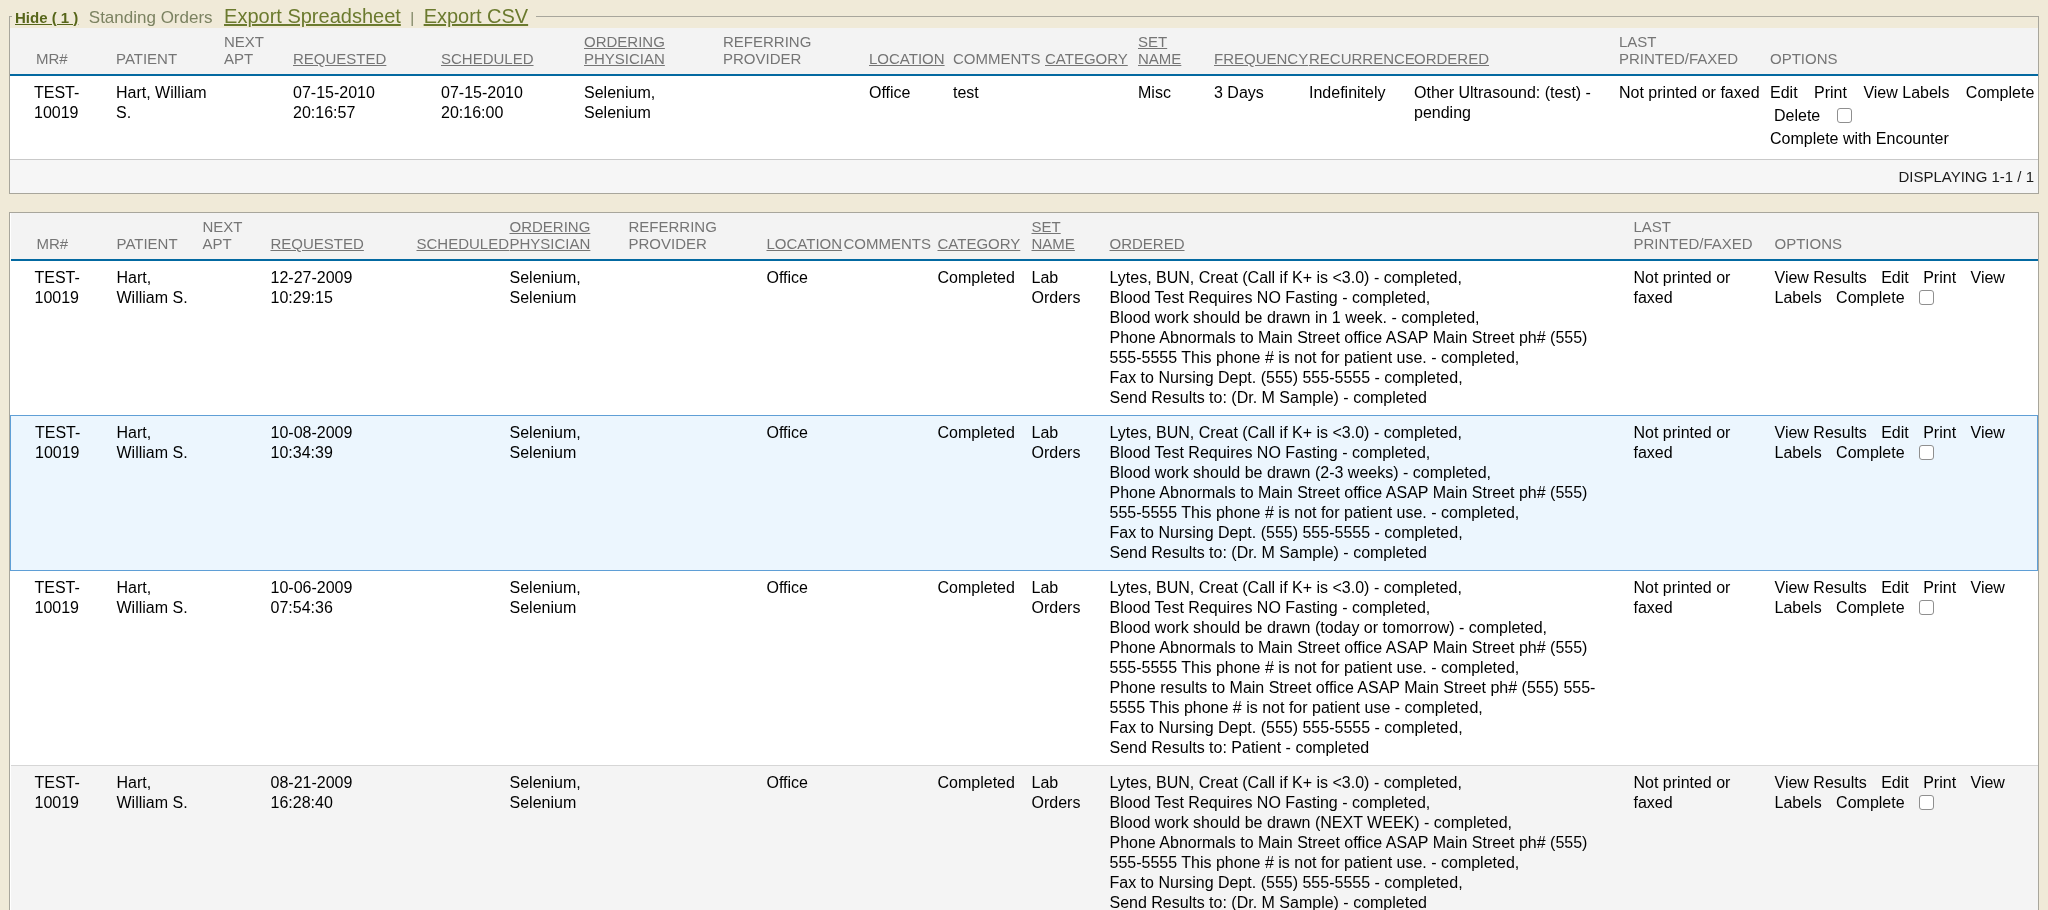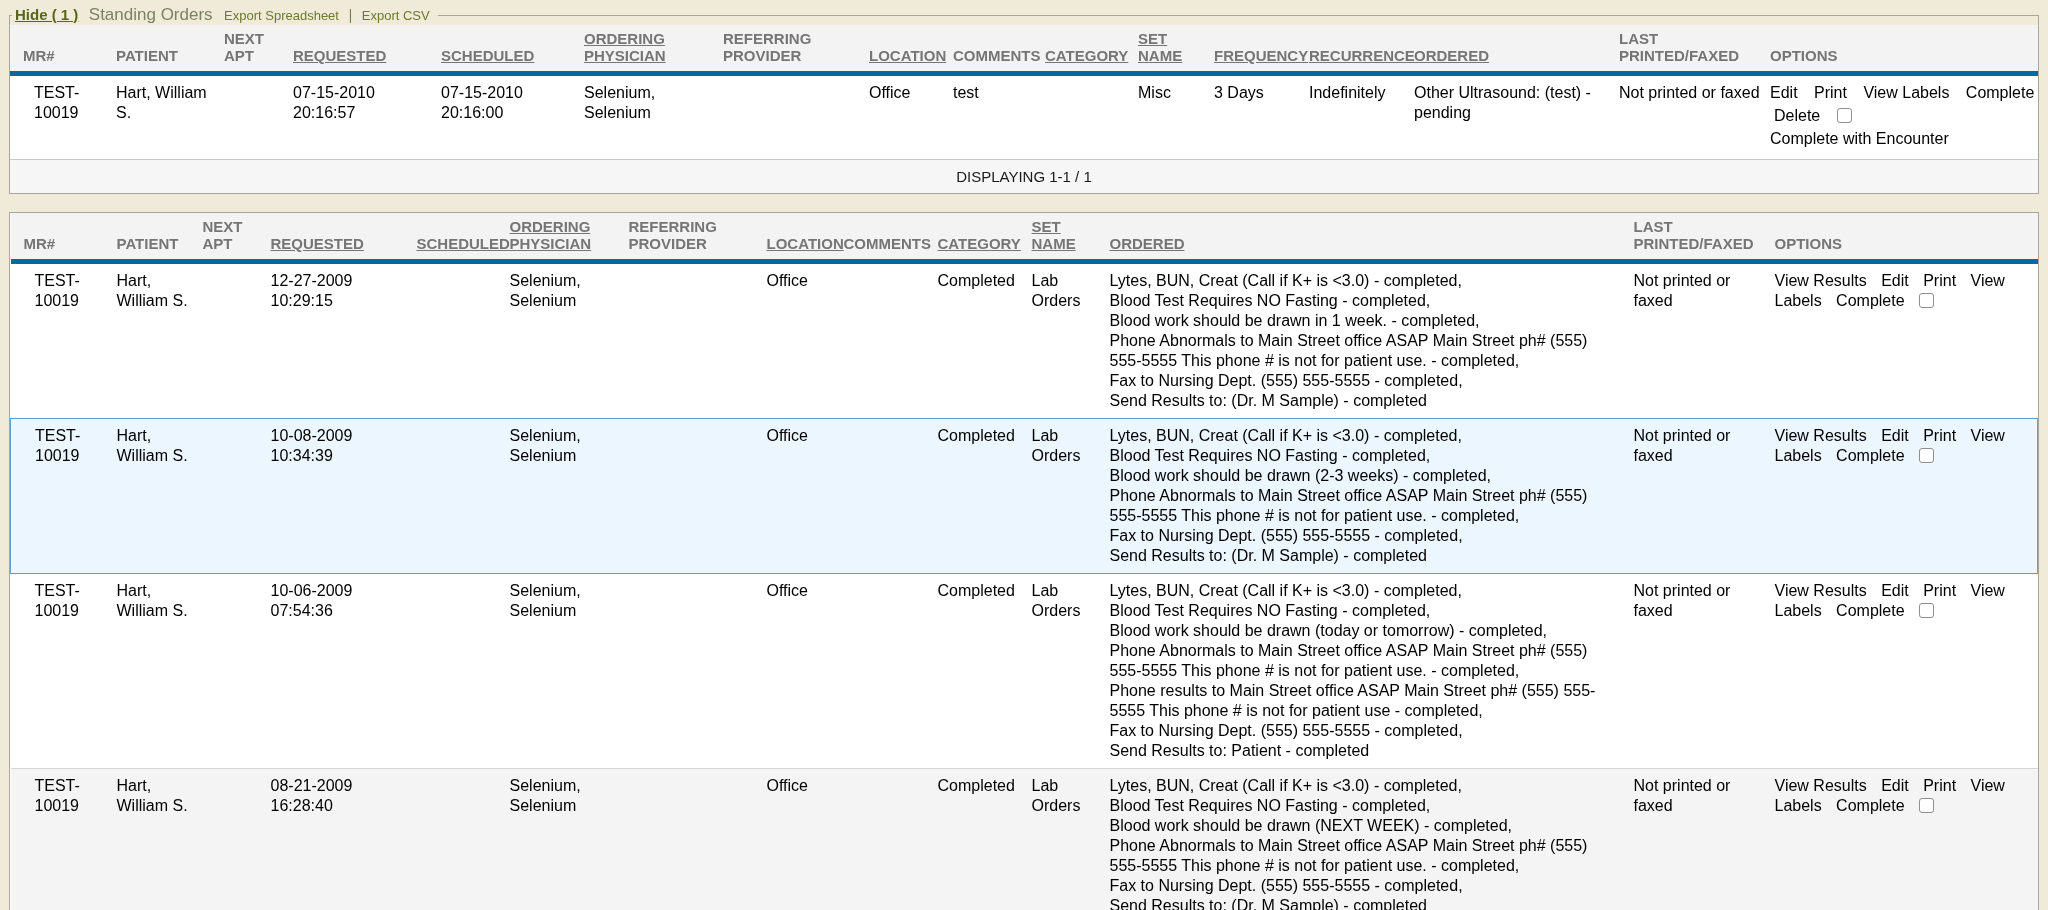--- a/index.html
+++ b/index.html
@@ -24,62 +24,62 @@
     white-space: nowrap;
   }
   legend .hide-link {
     color: #57661a; font-weight: bold; font-size: 15px;
     text-decoration: underline; cursor: pointer;
   }
   legend .section-title {
     color: #7b8261; font-size: 17px; margin: 0 7px 0 6px;
   }
   legend .export-link {
-    color: #6b7a2e; font-size: 13px;
-    cursor: pointer;
+    color: #6b7a2e; font-size: 20px;
+    text-decoration: underline; cursor: pointer;
   }
   legend .sep { color: #7b8261; font-size: 15px; margin: 0 5px; }
 
   table {
     width: 100%;
     border-collapse: collapse;
     table-layout: fixed;
     background: #fff;
   }
   thead th {
     background: #f3f3f3;
     color: #757575;
-    font-weight: bold;
+    font-weight: normal;
     font-size: 15px;
     text-align: left;
     vertical-align: bottom;
     padding: 5px 6px 7px 2px;
-    border-bottom: 5px solid #0369a1;
-  }
-  thead th:first-child { padding-left: 13px; }
+    border-bottom: 2px solid #0369a1;
+  }
+  thead th:first-child { padding-left: 26px; }
   thead th .sort { text-decoration: underline; cursor: pointer; }
   tbody td {
     vertical-align: top;
     font-size: 16px;
     line-height: 20px;
     padding: 7px 6px 7px 2px;
   }
   tbody td:first-child { padding-left: 24px; }
   .standing tbody tr { height: 78px; }
   .completed tbody tr + tr { border-top: 1px solid #d6d6d6; }
   .completed tbody tr[data-state="highlighted"] {
     background: #ecf6fe;
     border: 1px solid #5f9fd6;
   }
   .completed tbody tr[data-state="alt"] { background: #f4f4f4; }
   td.ordered-cell { white-space: pre-line; }
   tfoot td {
     background: #f6f6f6;
     border-top: 1px solid #c9c9c9;
-    text-align: center;
+    text-align: right;
     font-size: 15px;
     padding: 8px 4px;
     color: #1a1a1a;
   }
   .opt-line { white-space: nowrap; margin-bottom: 3px; }
   .opt-line.indent { padding-left: 4px; }
   .opt { margin-right: 12px; cursor: pointer; margin-top: 34px; }
   .opt:last-child { margin-right: 8px; }
   .options-flow .opt { margin-right: 10px; }
   .checkbox {

